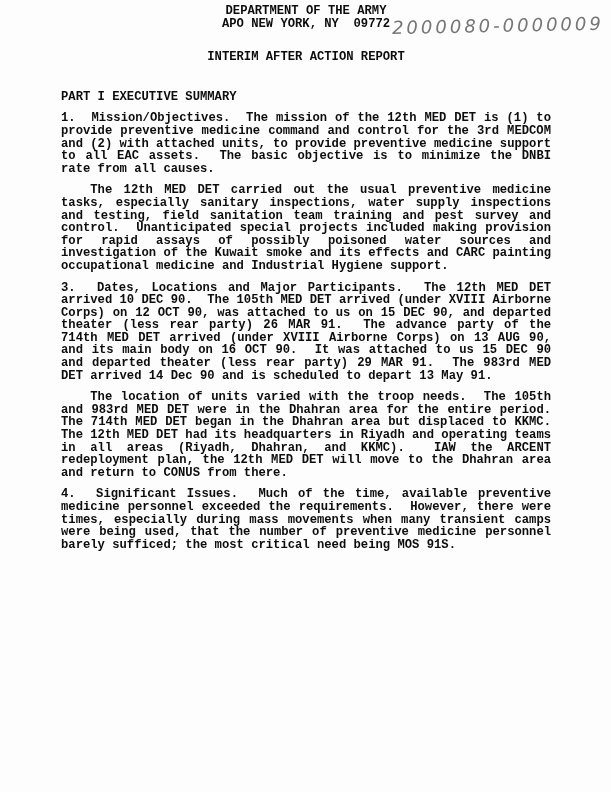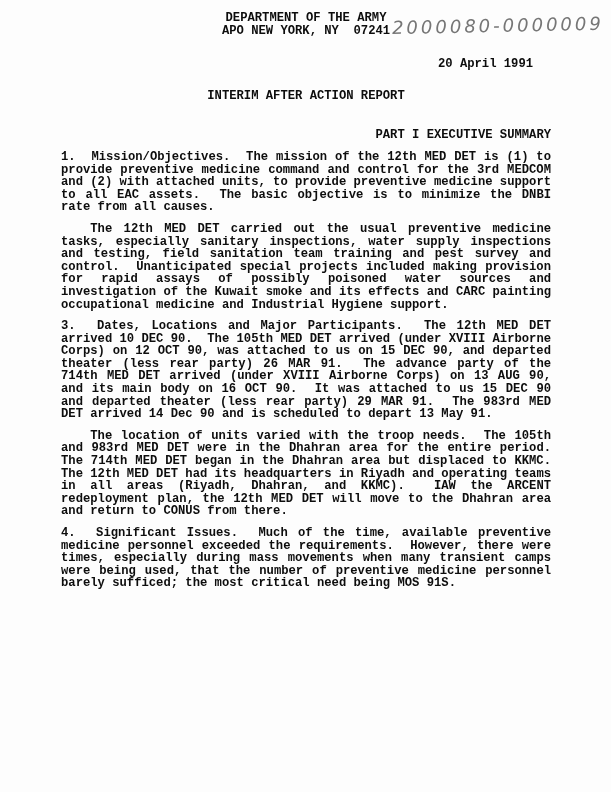--- a/index.html
+++ b/index.html
@@ -31,63 +31,61 @@
     font-size:18px;
     line-height:26px;
     letter-spacing:3px;
     color:var(--pencil);
     transform:rotate(-1.2deg);
     white-space:pre;
   }
   .content{
     position:absolute;
     left:61px;
-    top:12px;
+    top:5px;
     width:67ch;
   }
   .letterhead{ text-align:center; margin:0 0 21px 0; }
   .lh-line{ white-space:pre; }
   .date-line{
     text-align:right;
     padding-right:18px;
     margin:0 0 19px 0;
     white-space:pre;
   }
   .report-title{
     text-align:center;
     margin:0 0 27px 0;
     white-space:pre;
   }
   .section-heading{
     margin:0 0 8px 0;
     white-space:pre;
-    text-align:right;
   }
   .para{
     text-align:justify;
     white-space:pre-wrap;
     margin:9px 0 6px 0;
   }
   .para.indent{ text-indent:4ch; }
 </style>
 </head>
 <body>
 
 <div class="page">
 
   <div class="handwritten">2000080-0000009</div>
 
   <div class="content">
 
     <div class="letterhead">
       <div class="lh-line">DEPARTMENT OF THE ARMY</div>
-      <div class="lh-line">APO NEW YORK, NY  07241</div>
+      <div class="lh-line">APO NEW YORK, NY  09772</div>
     </div>
 
-    <div class="date-line">20 April 1991</div>
 
     <div class="report-title">INTERIM AFTER ACTION REPORT</div>
 
     <div class="section-heading">PART I EXECUTIVE SUMMARY</div>
 
     <div id="paragraphs">
         <div class="para">1.  Mission/Objectives.  The mission of the 12th MED DET is (1) to provide preventive medicine command and control for the 3rd MEDCOM and (2) with attached units, to provide preventive medicine support to all EAC assets.  The basic objective is to minimize the DNBI rate from all causes.</div>
         <div class="para indent">The 12th MED DET carried out the usual preventive medicine tasks, especially sanitary inspections, water supply inspections and testing, field sanitation team training and pest survey and control.  Unanticipated special projects included making provision for rapid assays of possibly poisoned water sources and investigation of the Kuwait smoke and its effects and CARC painting occupational medicine and Industrial Hygiene support.</div>
         <div class="para">3.  Dates, Locations and Major Participants.  The 12th MED DET arrived 10 DEC 90.  The 105th MED DET arrived (under XVIII Airborne Corps) on 12 OCT 90, was attached to us on 15 DEC 90, and departed theater (less rear party) 26 MAR 91.  The advance party of the 714th MED DET arrived (under XVIII Airborne Corps) on 13 AUG 90, and its main body on 16 OCT 90.  It was attached to us 15 DEC 90 and departed theater (less rear party) 29 MAR 91.  The 983rd MED DET arrived 14 Dec 90 and is scheduled to depart 13 May 91.</div>
         <div class="para indent">The location of units varied with the troop needs.  The 105th and 983rd MED DET were in the Dhahran area for the entire period.  The 714th MED DET began in the Dhahran area but displaced to KKMC.  The 12th MED DET had its headquarters in Riyadh and operating teams in all areas (Riyadh, Dhahran, and KKMC).  IAW the ARCENT redeployment plan, the 12th MED DET will move to the Dhahran area and return to CONUS from there.</div>

